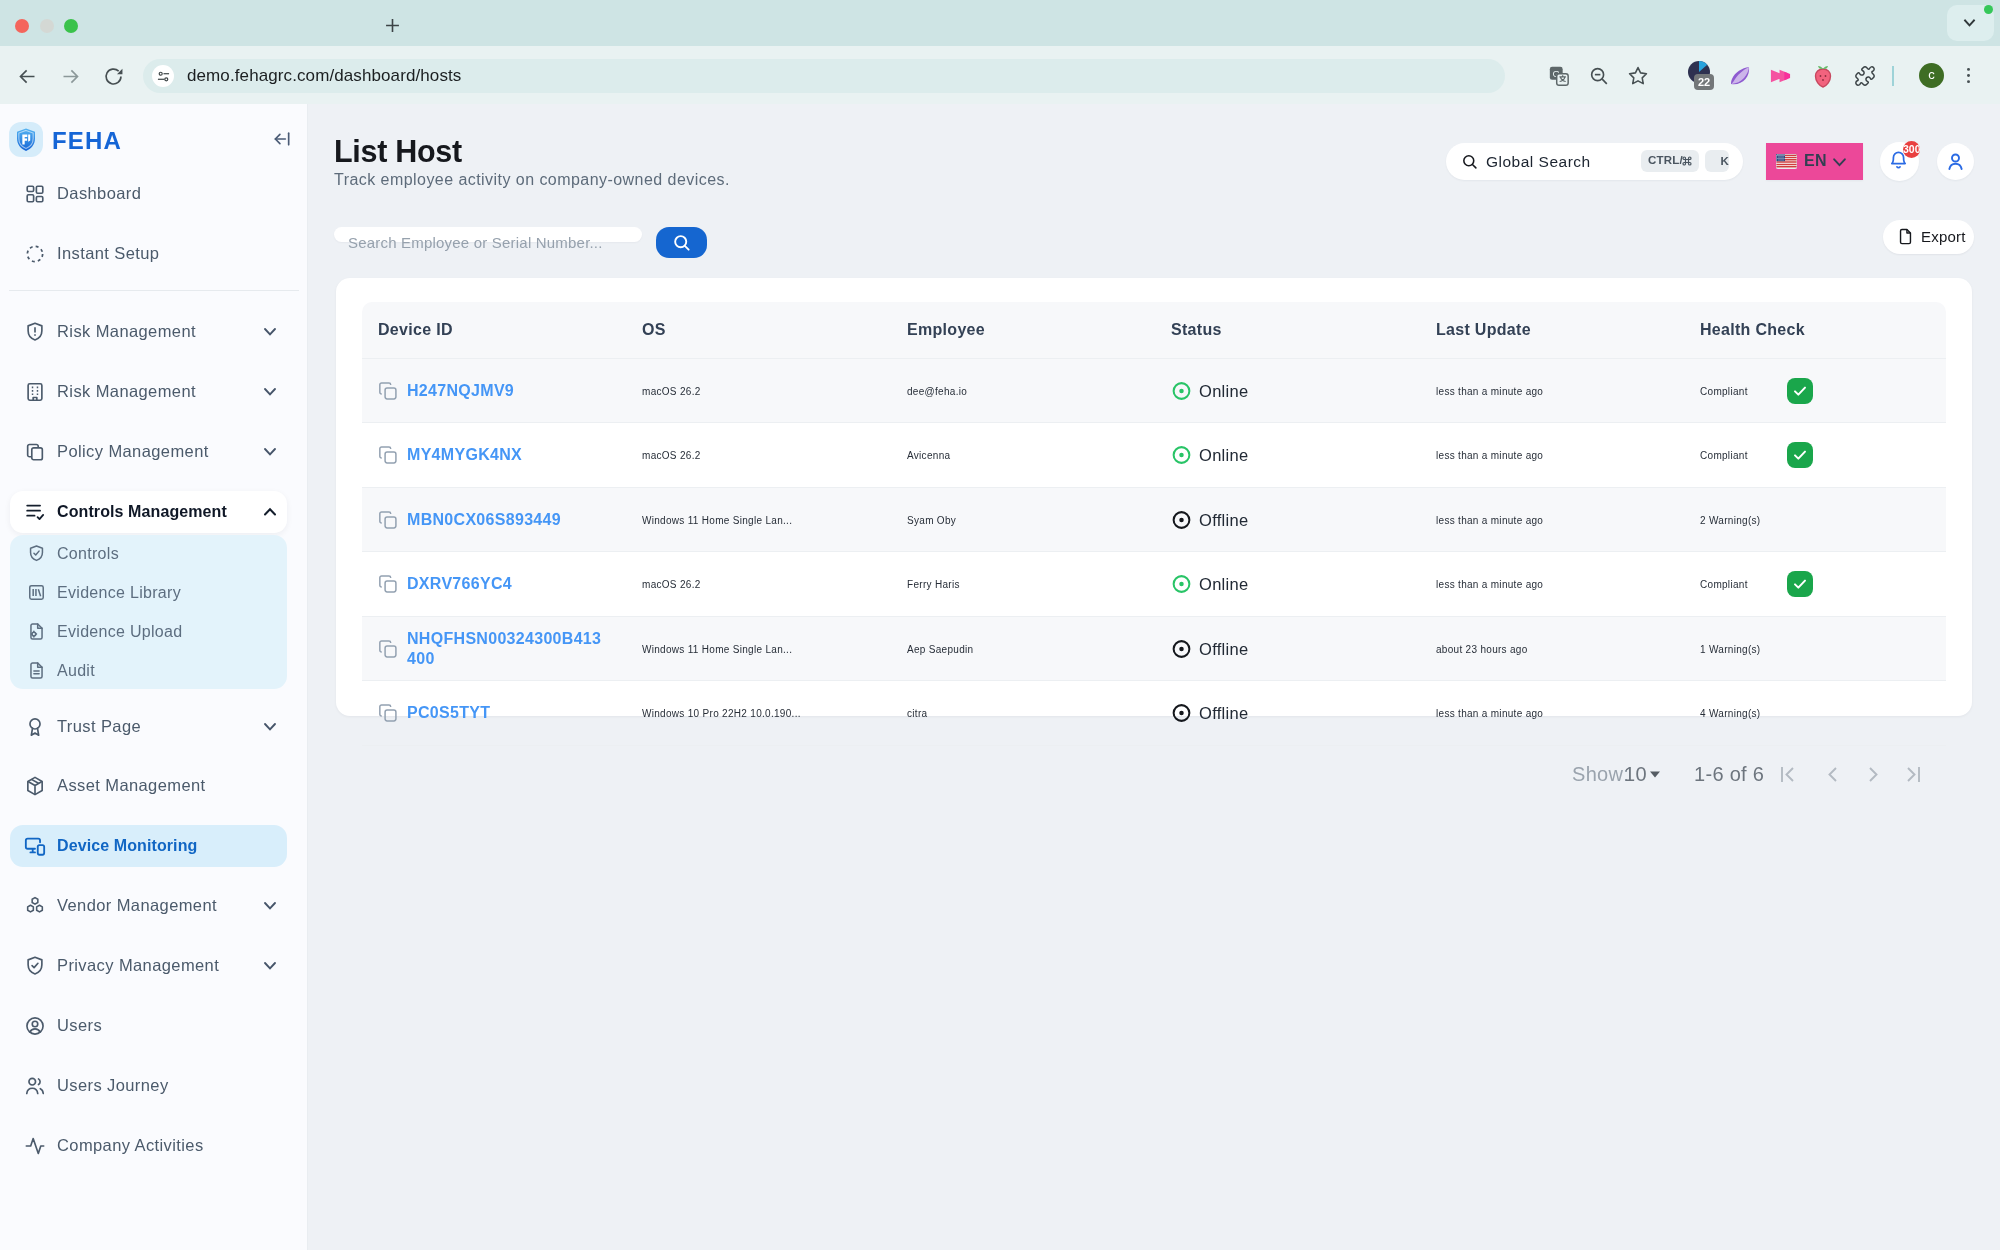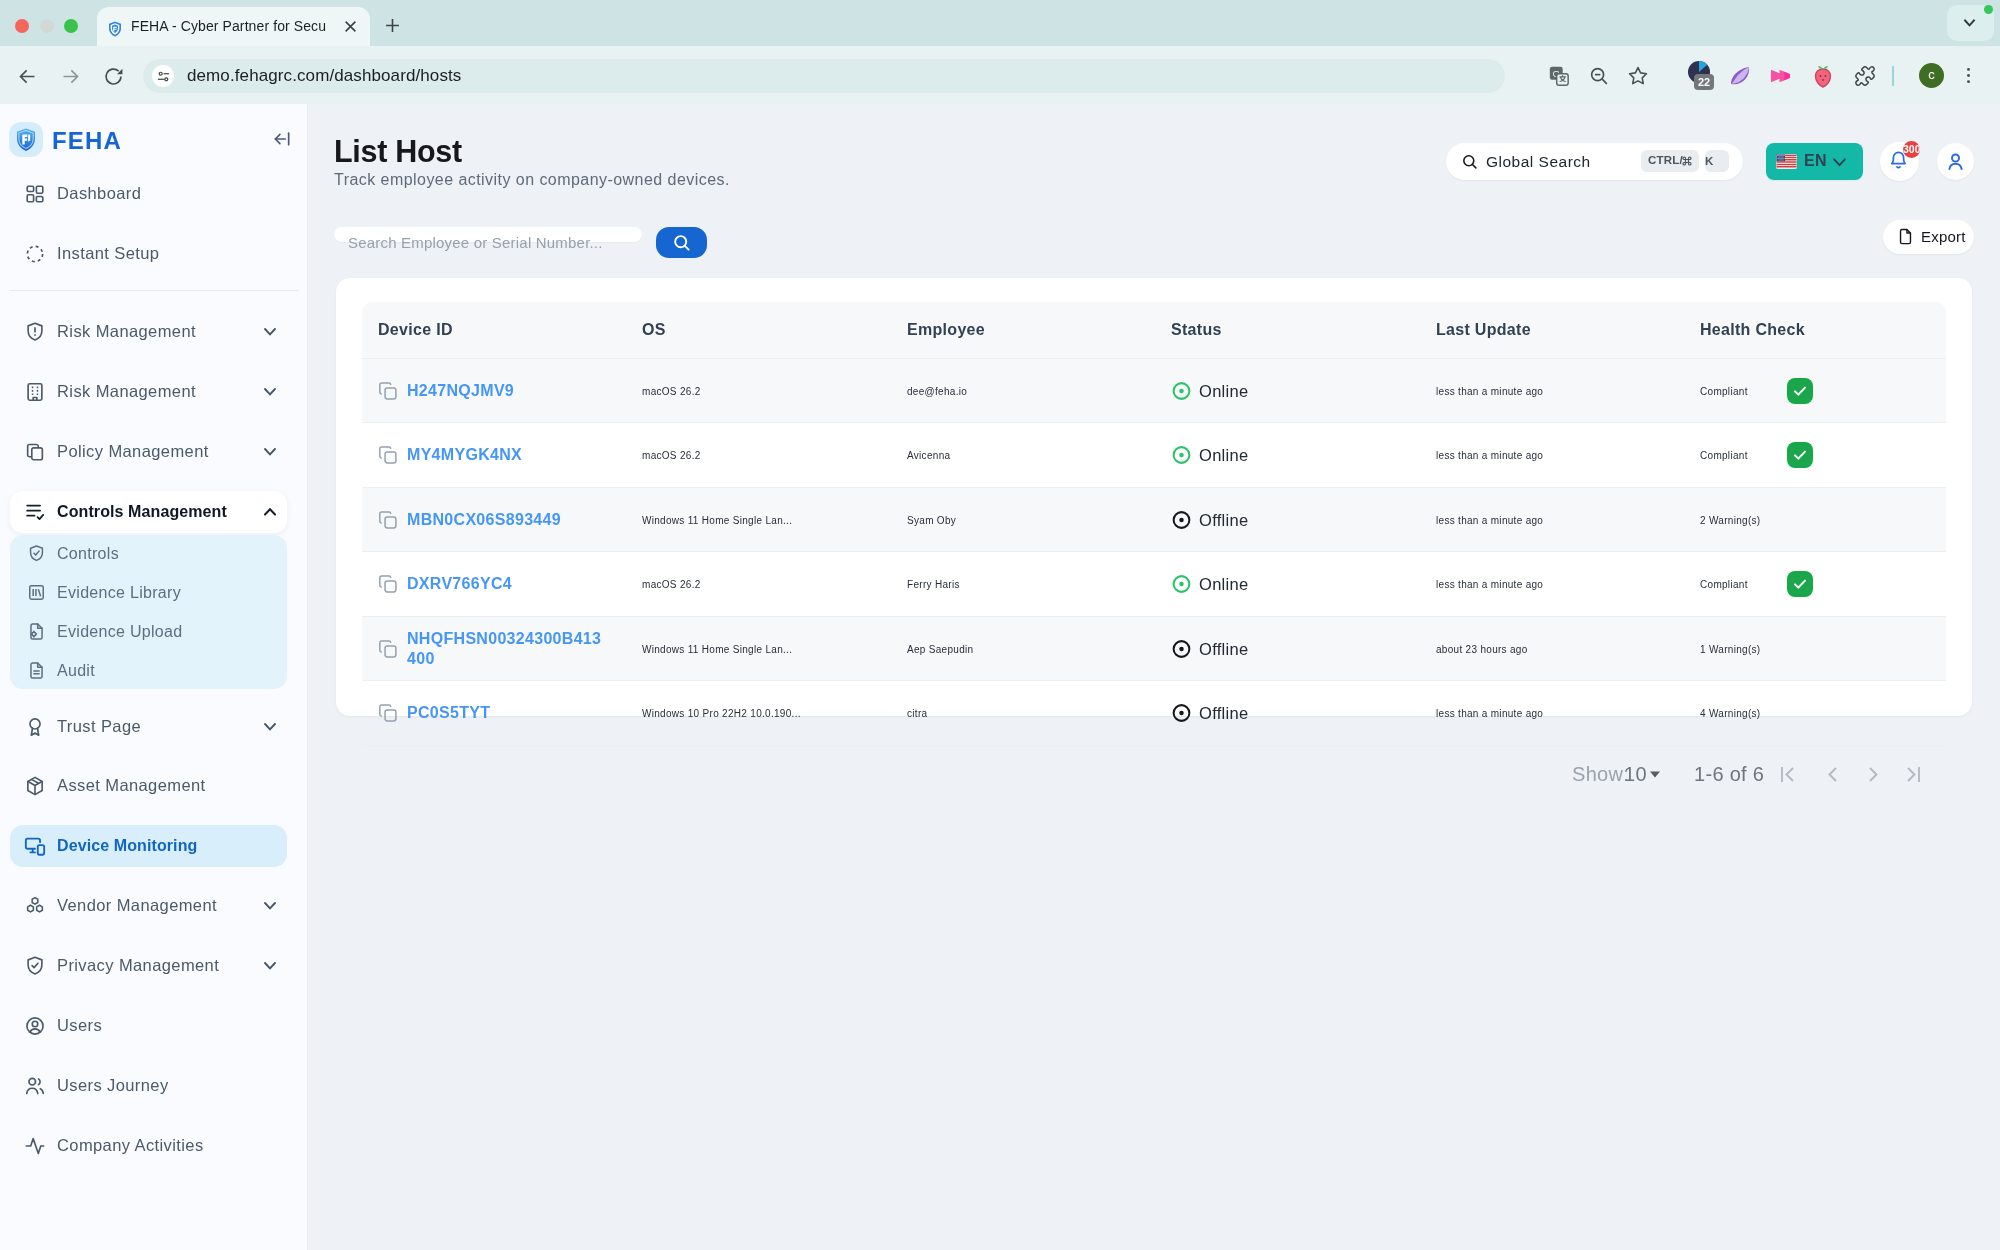--- a/index.html
+++ b/index.html
@@ -21,22 +21,22 @@
 
 #h1{left:334px;top:134px;font-size:30.5px;font-weight:bold;color:#16181d;letter-spacing:-.3px}
 #sub1{left:334px;top:171px;font-size:16px;color:#5d6b7a;letter-spacing:.45px}
 #searchbox{left:334px;top:227px;width:308px;height:15px;background:#fff;border-radius:16px;box-shadow:0 1px 2px rgba(20,30,50,.04)}
 #searchbox span{position:absolute;left:14px;top:7px;font-size:15px;color:#96a1ad;letter-spacing:.2px}
 #searchbtn{left:656px;top:227px;width:51px;height:31px;background:#1566d0;border-radius:13px}
 #exportbtn{left:1883px;top:220px;width:91px;height:34px;background:#fff;border-radius:17px;box-shadow:0 1px 2px rgba(16,24,40,.06)}
 
 #gsearch{left:1446px;top:143px;width:297px;height:37px;background:#fff;border-radius:19px;box-shadow:0 1px 2px rgba(20,30,50,.05)}
 #gstxt{position:absolute;left:40px;top:10px;font-size:15.5px;color:#1c2430;letter-spacing:.5px}
-.chip{position:absolute;background:#e9edf0;border-radius:6px;font-size:11.5px;font-weight:bold;color:#4a5560;text-align:left;letter-spacing:.2px}
-#lang{left:1766px;top:143px;width:97px;height:37px;background:#14b8a6;border-radius:8px;box-shadow:0 1px 2px rgba(20,30,50,.05)}
+.chip{position:absolute;background:#e9edf0;border-radius:6px;font-size:11.5px;font-weight:bold;color:#4a5560;text-align:right;letter-spacing:.2px}
+#lang{left:1766px;top:143px;width:97px;height:37px;background:#ec4899;border-radius:0;box-shadow:0 1px 2px rgba(20,30,50,.05)}
 #bellbtn{left:1880px;top:142px;width:39px;height:39px;background:#fff;border-radius:50%;box-shadow:0 1px 2px rgba(20,30,50,.05)}
 #badge{left:1903px;top:141px;width:17px;height:17px;background:#e94040;border-radius:50%;color:#fff;font-size:10.5px;font-weight:bold;text-align:right;line-height:17px;overflow:hidden}
 #avatarbtn{left:1937px;top:143px;width:37px;height:37px;background:#fff;border-radius:50%;box-shadow:0 1px 2px rgba(20,30,50,.05)}
 
 #card{left:336px;top:278px;width:1636px;height:438px;background:#fff;border-radius:14px;box-shadow:0 1px 3px rgba(16,24,40,.05)}
 #thead{position:absolute;left:26px;top:24px;width:1584px;height:56px;background:#f7f8fa;border-radius:10px 10px 0 0}
 .th{position:absolute;top:50%;transform:translateY(-50%);font-size:16px;font-weight:bold;color:#334155;letter-spacing:.3px}
 .row{position:absolute;left:26px;width:1584px;height:64px;border-top:1px solid #eceff2}
 .row.g{background:#f7f8fa}
 .cell{position:absolute;top:50%;transform:translateY(-50%);font-size:10px;color:#272e38;letter-spacing:.3px}
@@ -52,32 +52,20 @@
 .badge-ok{position:absolute;left:1425px;top:50%;transform:translateY(-50%);width:26px;height:26px;background:#1aa64b;border-radius:8px}
 .pgt{position:absolute;top:50%;transform:translateY(-50%);font-size:20px;color:#9aa3ad;letter-spacing:.3px}
 </style>
 </head>
 <body>
 
 <div class="abs" id="tabbar">
   <div class="abs tl" style="left:15px;background:#f4655c"></div>
   <div class="abs tl" style="left:40px;background:#d4d8d4"></div>
   <div class="abs tl" style="left:64px;background:#3ac24b"></div>
-  <div class="abs" id="tab">
-    <svg class="abs" style="left:9px;top:13px" width="18" height="18" viewBox="0 0 24 24">
-        <path d="M12 2l8 3v6c0 5.2-3.4 9.3-8 11-4.6-1.7-8-5.8-8-11V5z" fill="#2f88e0"></path>
-        <path d="M12 4.4l5.8 2.2v4.6c0 3.9-2.5 7-5.8 8.4-3.3-1.4-5.8-4.5-5.8-8.4V6.6z" fill="#fff"></path>
-        <path d="M12 6l4 1.5v3.6c0 2.8-1.7 5-4 6.1-2.3-1.1-4-3.3-4-6.1V7.5z" fill="#2f88e0"></path>
-        <path d="M9.6 9h4.8v1.6H11v1h3v1.5h-3v2.3H9.6z" fill="#fff"></path>
-      </svg>
-    <div class="abs" id="tabtitle">FEHA - Cyber Partner for Secu</div>
-    <svg class="abs" style="left:247px;top:13px" width="13" height="13" viewBox="0 0 12 12">
-        <path d="M1.5 1.5l9 9M10.5 1.5l-9 9" stroke="#3a3f42" stroke-width="1.4"></path>
-      </svg>
-  </div>
   <svg class="abs" style="left:385px;top:18px" width="15" height="15" viewBox="0 0 14 14">
       <path d="M7 1v12M1 7h12" stroke="#3c4346" stroke-width="1.5"></path>
     </svg>
   <div class="abs" style="left:1947px;top:5px;width:47px;height:36px;background:#ddeeee;border-radius:10px"></div>
   <svg class="abs" style="left:1963px;top:18px" width="13" height="10" viewBox="0 0 14 10">
       <path d="M1.5 1.5L7 7.5l5.5-6" stroke="#30383a" stroke-width="2" fill="none"></path>
     </svg>
   <div class="abs" style="left:1984px;top:5px;width:9px;height:9px;border-radius:50%;background:#35c759"></div>
 </div>
 <div class="abs" id="addr">

